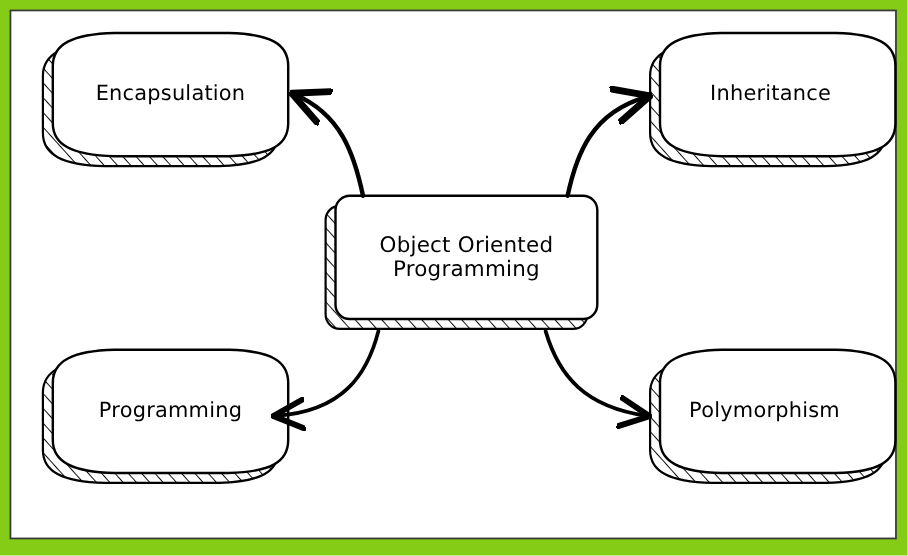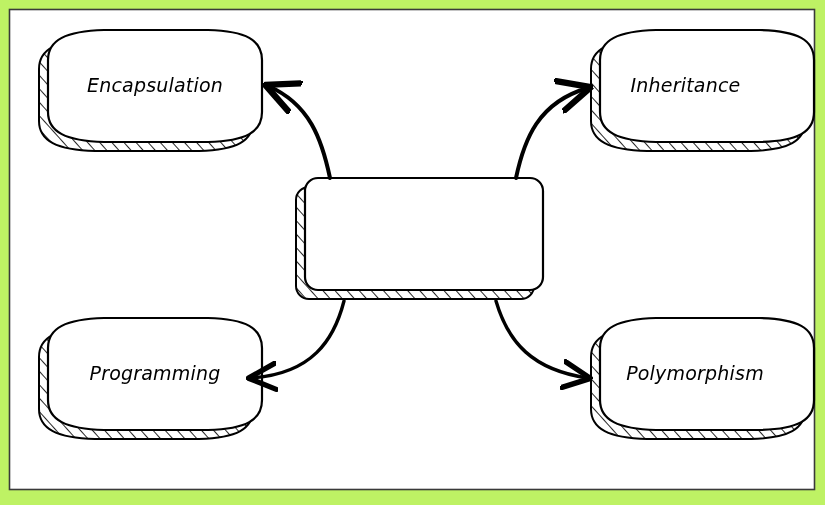--- a/index.html
+++ b/index.html
@@ -10,22 +10,21 @@
   body {
     width: 825px;
     height: 505px;
     font-family: "DejaVu Sans", sans-serif;
     overflow: hidden;
   }
   #diagram-root {
     position: relative;
     width: 825px;
     height: 505px;
-    background: #bef264;
-    font-style: italic;
+    background: #84cc16;
   }
   #diagram-svg {
     position: absolute;
     left: 0;
     top: 0;
     width: 825px;
     height: 505px;
     display: block;
   }
   .node-label {
@@ -106,20 +105,22 @@
 
     <path d="M516,178 C524,140 538,102 588,88" fill="none" stroke="#000000" stroke-width="4" stroke-linecap="round" marker-end="url(#arrowOpen)"></path>
 
     <path d="M344,301 C334,340 312,374 251,378" fill="none" stroke="#000000" stroke-width="3.4" stroke-linecap="round" marker-end="url(#arrowOpen)"></path>
 
     <path d="M496,301 C508,342 532,370 588,378" fill="none" stroke="#000000" stroke-width="3.4" stroke-linecap="round" marker-end="url(#arrowOpen)"></path>
   </svg>
 
   <div class="node-label branch-label" style="left:48px; top:30px; width:214px; height:112px;">Encapsulation</div>
 
-  <div class="node-label branch-label" style="left:601px; top:30px; width:169px; height:112px;">Inheritance</div>
+  <div class="node-label branch-label" style="left:616px; top:30px; width:169px; height:112px;">Inheritance</div>
 
   <div class="node-label branch-label" style="left:48px; top:318px; width:214px; height:112px;">Programming</div>
 
   <div class="node-label branch-label" style="left:588px; top:318px; width:214px; height:112px;">Polymorphism</div>
 
+  <div class="node-label center-label" style="left:305px; top:178px; width:238px; height:112px;">Object Oriented
+Programming</div>
 
 </div>
 
 </body></html>

